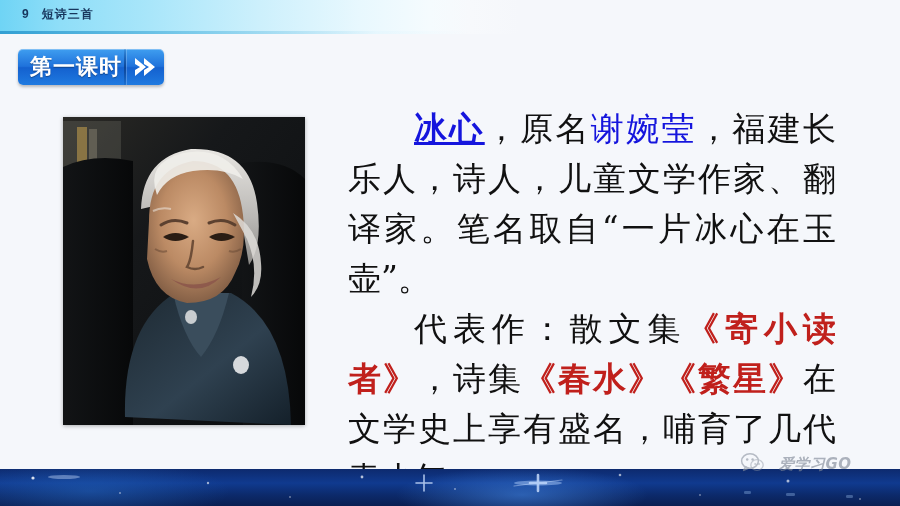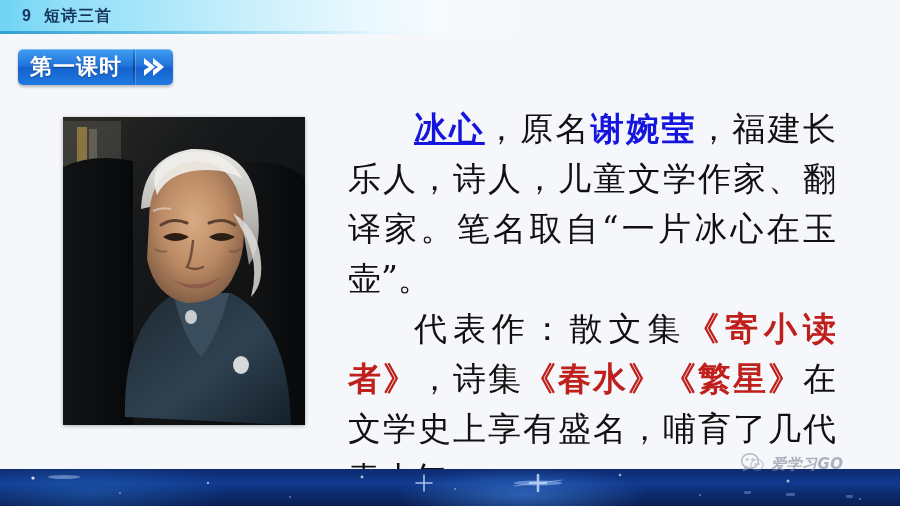--- a/index.html
+++ b/index.html
@@ -45,21 +45,21 @@
     background: linear-gradient(to right,
                 rgba(40,150,205,.85) 0%,
                 rgba(90,185,225,.65) 40%,
                 rgba(200,235,250,.15) 80%,
                 rgba(255,255,255,0) 100%);
   }
   #header-title {
     position: absolute;
     left: 22px;
     top: 6px;
-    font-size: 16px;
+    font-size: 12px;
     font-weight: 700;
     color: #17365d;
     letter-spacing: 1px;
     white-space: nowrap;
     z-index: 2;
   }
   #header-title .num { margin-right: 12px; font-weight: 600; }
 
   
   #lesson-button {
@@ -71,21 +71,21 @@
     align-items: stretch;
     border-radius: 5px;
     background: linear-gradient(to bottom, #3f9ef0 0%, #1f72db 48%, #1461cf 52%, #1f7ae0 100%);
     box-shadow: 0 2px 3px rgba(0,0,0,.25), inset 0 1px 0 rgba(255,255,255,.35);
     overflow: hidden;
     cursor: pointer;
   }
   #lesson-button-label {
     display: flex;
     align-items: center;
-    padding: 0 11px 0 12px;
+    padding: 0 2px 0 12px;
     font-size: 22px;
     font-weight: 700;
     color: #ffffff;
     letter-spacing: 1px;
     text-shadow: 0 1px 1px rgba(0,0,0,.35);
     white-space: nowrap;
   }
   #lesson-button-divider {
     width: 2px;
     background: linear-gradient(to bottom, rgba(10,60,130,.15), rgba(10,60,130,.75), rgba(10,60,130,.15));
@@ -124,21 +124,21 @@
     color: #111111;
     letter-spacing: 0px;
     text-align: justify;
   }
   #bio-text p {
     margin: 0;
     text-indent: 2em;
   }
   .hl-blue {
     color: #1515dd;
-    font-weight: 700;
+    font-weight: 400;
   }
   .hl-blue-underline {
     color: #1515dd;
     font-weight: 700;
     text-decoration: underline;
     text-underline-offset: 2px;
     font-family: Liberation Serif, serif;
   }
   .hl-red {
     color: #c0201c;
@@ -160,21 +160,21 @@
   }
   #starry-band svg { display: block; width: 100%; height: 100%; }
 
   
   #watermark {
     position: absolute;
     left: 740px;
     top: 452px;
     display: flex;
     align-items: center;
-    gap: 7px;
+    gap: 15px;
     opacity: .62;
     z-index: 5;
   }
   #watermark-logo { display: block; }
   #watermark-label {
     font-family: "DejaVu Sans", "Liberation Sans", sans-serif;
     font-size: 15px;
     font-style: italic;
     font-weight: 700;
     color: #7e8796;

